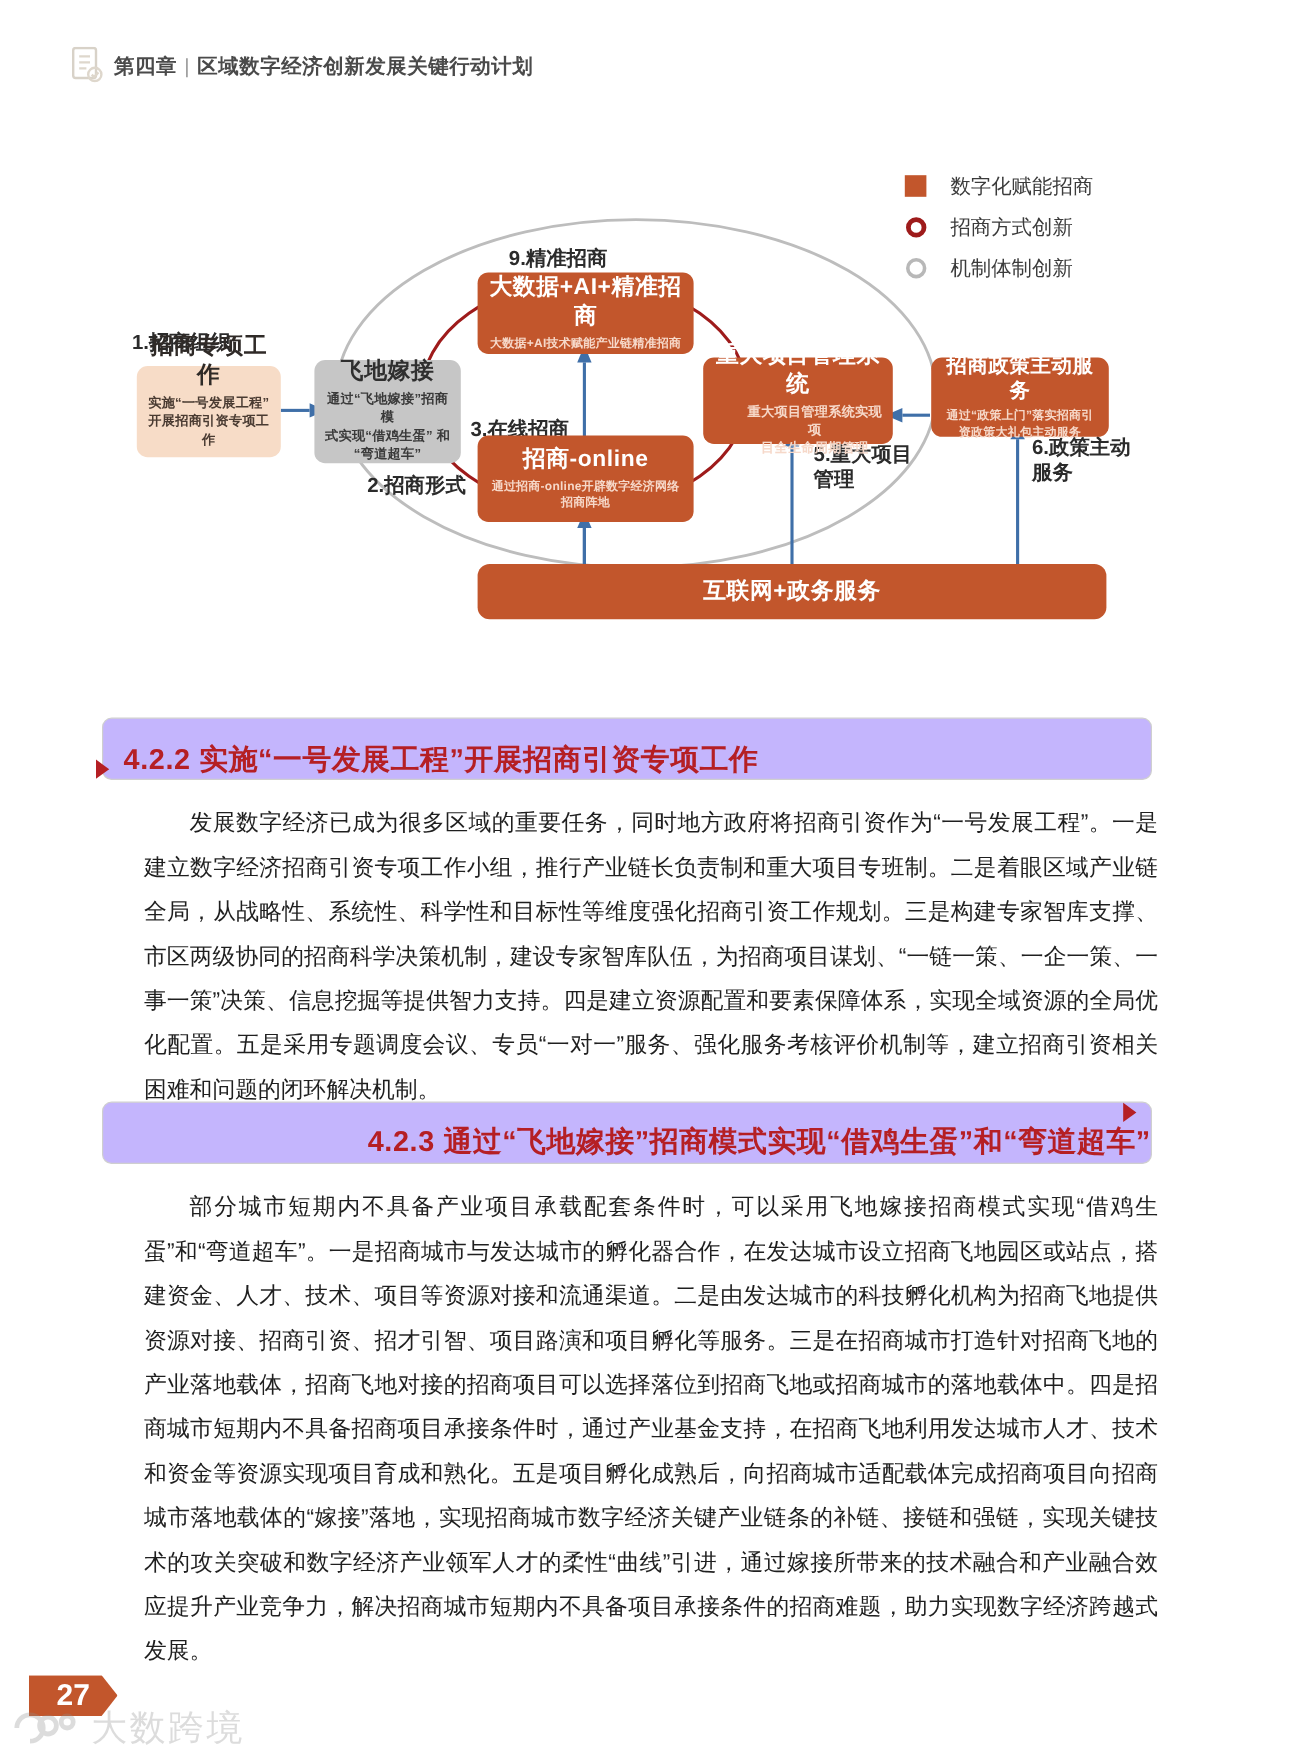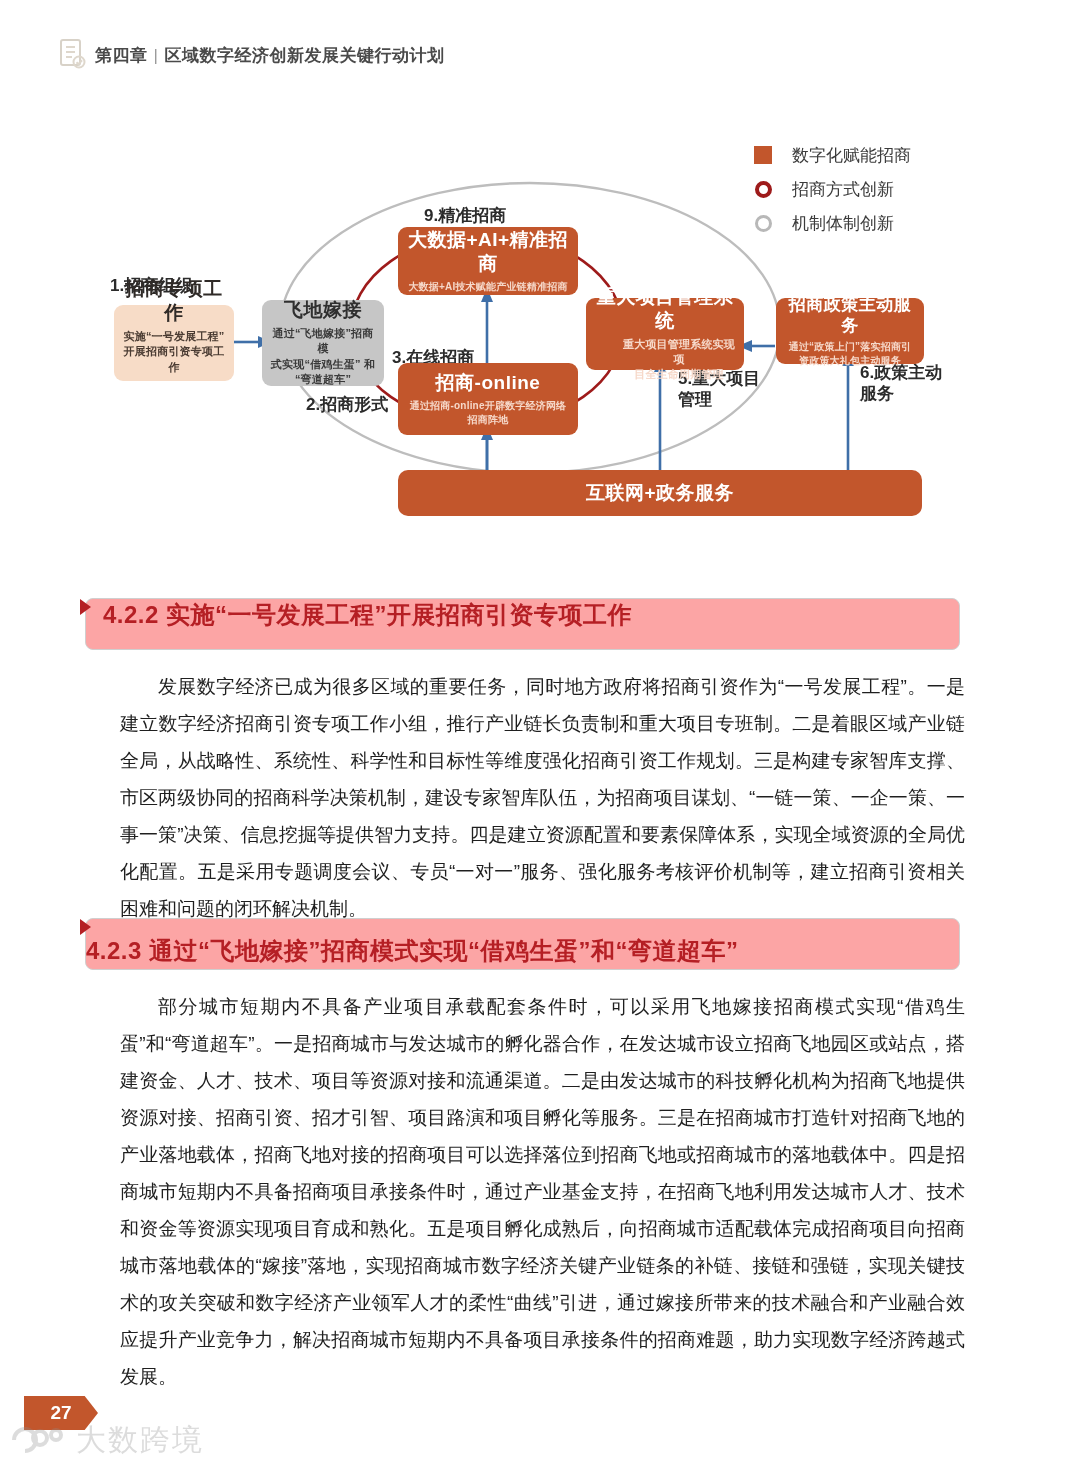--- a/index.html
+++ b/index.html
@@ -56,22 +56,22 @@
   .node.gray .t2{color:#3a3a3a;}
 
   .nlabel{
     position:absolute;font-size:17px;font-weight:bold;color:#2b2b2b;
     line-height:1.25;white-space:pre-line;
   }
 
   
   .sec-head{
     position:absolute;left:85px;width:875px;height:52px;
-    border:1px solid #cfcfcf;border-radius:8px;background:#fca5a5;
-    display:flex;align-items:flex-start;box-sizing:border-box;
+    border:1px solid #cfcfcf;border-radius:8px;background:#c4b5fd;
+    display:flex;align-items:flex-end;box-sizing:border-box;
   }
   .sec-tri{
     width:0;height:0;border-left:11px solid #b51f24;
     border-top:8px solid transparent;border-bottom:8px solid transparent;
     margin-left:-6px;margin-right:12px;flex:0 0 auto;
   }
   .sec-text{font-size:24px;font-weight:bold;color:#b51f24;letter-spacing:.5px;white-space:nowrap;}
 
   
   .para{
@@ -80,21 +80,21 @@
     text-align:justify;text-justify:inter-ideograph;
     text-indent:38px;
   }
 
   
   .footer{position:absolute;left:0;top:1396px;width:1080px;height:40px;}
   .pg-tag{
     position:absolute;left:24px;top:0;height:34px;width:74px;
     background:#c2562c;color:#ffffff;
     display:flex;align-items:center;justify-content:center;
-    font-size:19px;font-weight:bold;
+    font-size:25px;font-weight:bold;
     clip-path:polygon(0 0, 82% 0, 100% 50%, 82% 100%, 0 100%);
   }
   .foot-title{
     position:absolute;left:120px;top:6px;
     font-size:17px;color:#3b3b3b;font-weight:bold;white-space:nowrap;
   }
   .watermark{
     position:absolute;left:10px;top:1418px;height:44px;
     display:flex;align-items:center;opacity:.30;
   }

